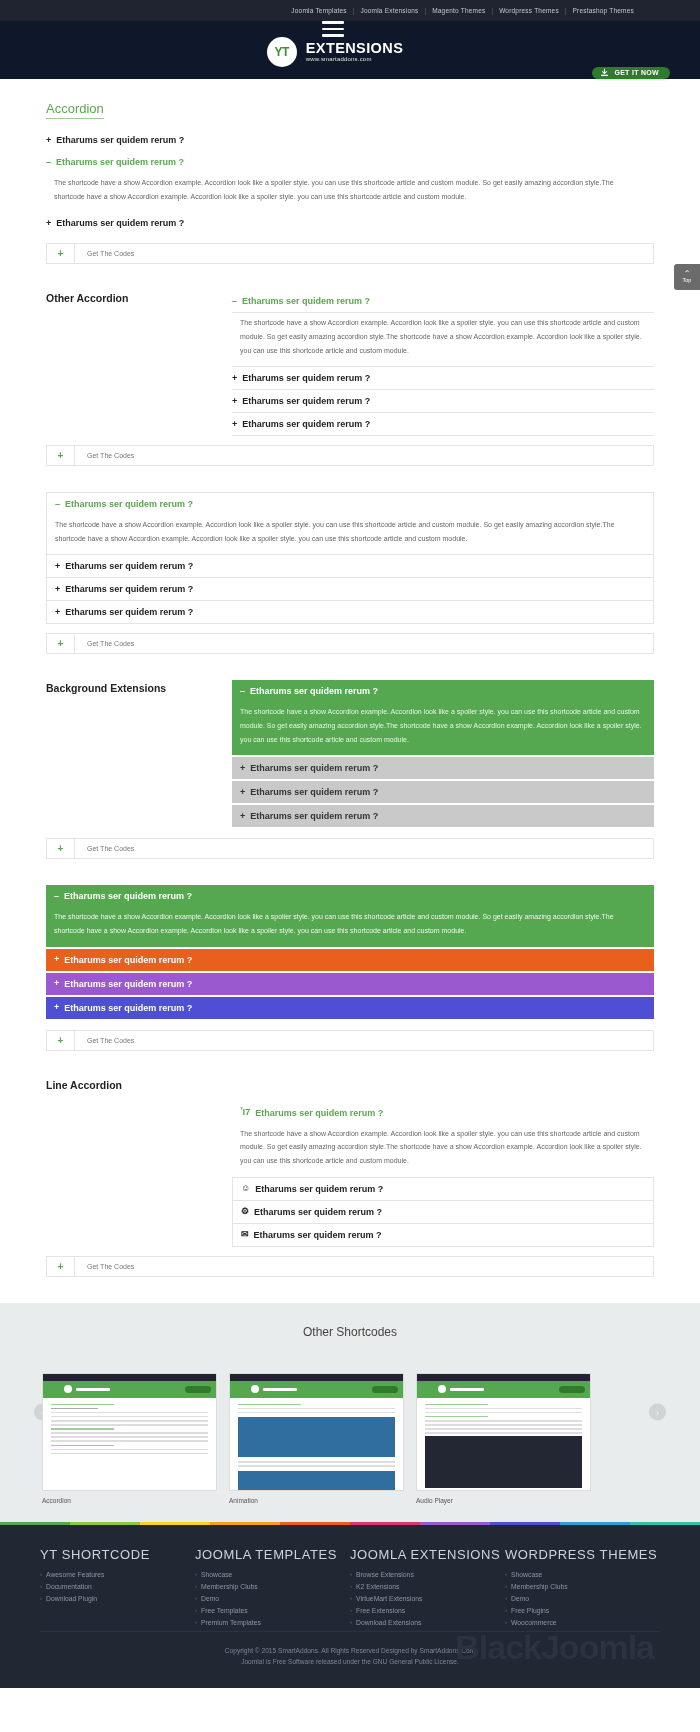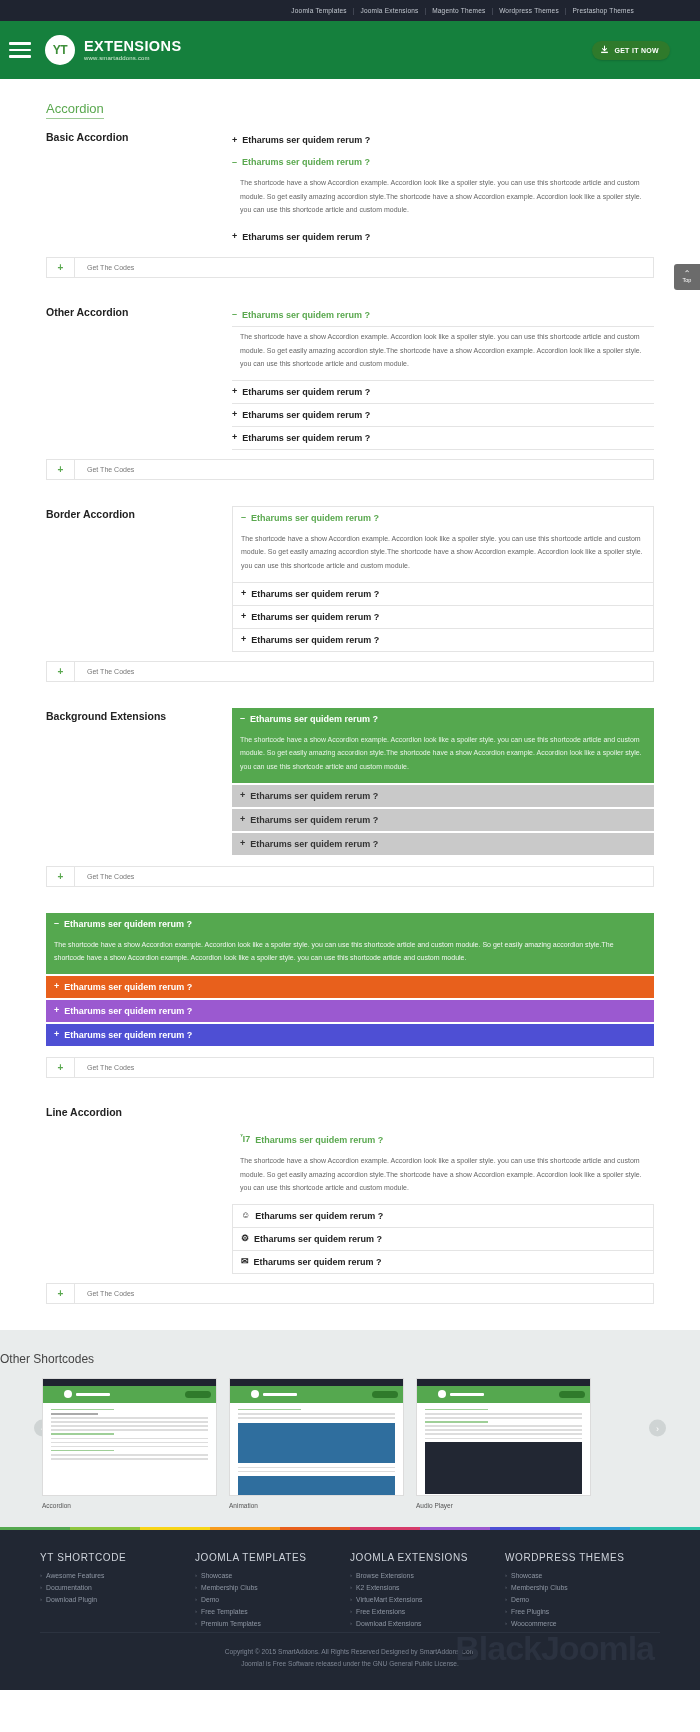--- a/index.html
+++ b/index.html
@@ -26,26 +26,27 @@
   .topbar-links a {
     color: #c3c8d0;
     font-size: 6.5px;
     text-decoration: none;
     letter-spacing: .2px;
   }
   .topbar-sep { color: #5b6270; font-size: 6.5px; margin: 0 6px; }
 
   
   .header {
-    background: #15803d;
+    background: #0f172a;
     height: 58px;
     display: flex;
     align-items: center;
     padding: 0 30px 0 0;
     position: relative;
+    flex-direction: column;
   }
   .hamburger {
     width: 22px; margin-left: 9px; margin-right: 14px;
     display: flex; flex-direction: column; gap: 4px;
     cursor: pointer;
   }
   .hamburger span { display:block; height: 2.5px; background: #fff; border-radius: 1px; }
   .brand { display: flex; align-items: center; gap: 9px; }
   .brand-mark {
     width: 30px; height: 30px; border-radius: 50%;
@@ -162,22 +163,22 @@
   .totop .chev { font-size: 8px; line-height: .8; }
 
   
   .others {
     background: #e9ecec;
     padding: 22px 0 18px 0;
     margin-top: 6px;
     position: relative;
   }
   .others-title {
-    font-size: 12px; color: #444;
-    font-weight: normal; margin-bottom: 12px;
+    text-align: center; font-size: 12px; color: #444;
+    font-weight: normal; margin-bottom: 34px;
   }
   .cards { display: flex; gap: 12px; padding: 0 42px; }
   .card { width: 175px; }
   .thumb {
     height: 118px; background: #fff; overflow: hidden;
     border: 1px solid #dcdcdc; position: relative;
   }
   .thumb .t-top { height: 7px; background: #1f2430; }
   .thumb .t-hdr { height: 17px; background: #55a84f; display:flex; align-items:center; padding: 0 5px; }
   .thumb .t-dot { width: 8px; height: 8px; border-radius: 50%; background: #fff; margin-left: 16px;}
@@ -204,21 +205,21 @@
   
   .rainbow { display: flex; height: 3px; }
   .rainbow i { flex: 1; display: block; }
 
   
   .footer { background: #212733; padding: 22px 40px 16px 40px; }
   .fcols { display: flex; }
   .fcol { flex: 1; }
   .fcol.follow { flex: 1.1; }
   .fcol h4 {
-    color: #cfd4dc; font-size: 10px; font-weight: normal;
+    color: #cfd4dc; font-size: 13px; font-weight: normal;
     letter-spacing: .6px; margin-bottom: 9px;
   }
   .fcol ul { list-style: none; }
   .fcol li {
     color: #8e96a3; font-size: 6.8px; margin-bottom: 5px;
     display: flex; align-items: center; gap: 4px; cursor: pointer;
   }
   .fcol li .car { color: #69707d; font-size: 6px; }
   .socials { display: flex; gap: 8px; }
   .soc {
@@ -277,21 +278,20 @@
         <rect x="2" y="11" width="12" height="2.4" fill="#fff"></rect>
       </svg>
       <span>GET IT NOW</span>
     </div>
   </div>
 
   <div class="content">
     <h1 class="page-title">Accordion</h1>
     <div id="sections">
         <div class="block">
-          <div class="block-label">Basic Accordion</div>
           <div class="block-body v-basic">
             <div class="acc-item">
               <div class="acc-head">
                 <span class="acc-sign">+</span>
                 <span>Etharums ser quidem rerum ?</span>
               </div>
             </div>
             <div class="acc-item open">
               <div class="acc-head open">
                 <span class="acc-sign">–</span>
@@ -339,21 +339,20 @@
                 <span>Etharums ser quidem rerum ?</span>
               </div>
             </div>
           </div>
         </div>
         <div class="codes-bar">
           <div class="codes-plus">+</div>
           <div class="codes-label">Get The Codes</div>
         </div>
         <div class="block">
-          <div class="block-label">Border Accordion</div>
           <div class="block-body v-border">
             <div class="acc-item open">
               <div class="acc-head open">
                 <span class="acc-sign">–</span>
                 <span>Etharums ser quidem rerum ?</span>
               </div>
               <div class="acc-body">The shortcode have a show Accordion example. Accordion look like a spoiler style. you can use this shortcode article and custom module. So get easily amazing accordion style.The shortcode have a show Accordion example. Accordion look like a spoiler style. you can use this shortcode article and custom module.</div>
             </div>
             <div class="acc-item">
               <div class="acc-head">

